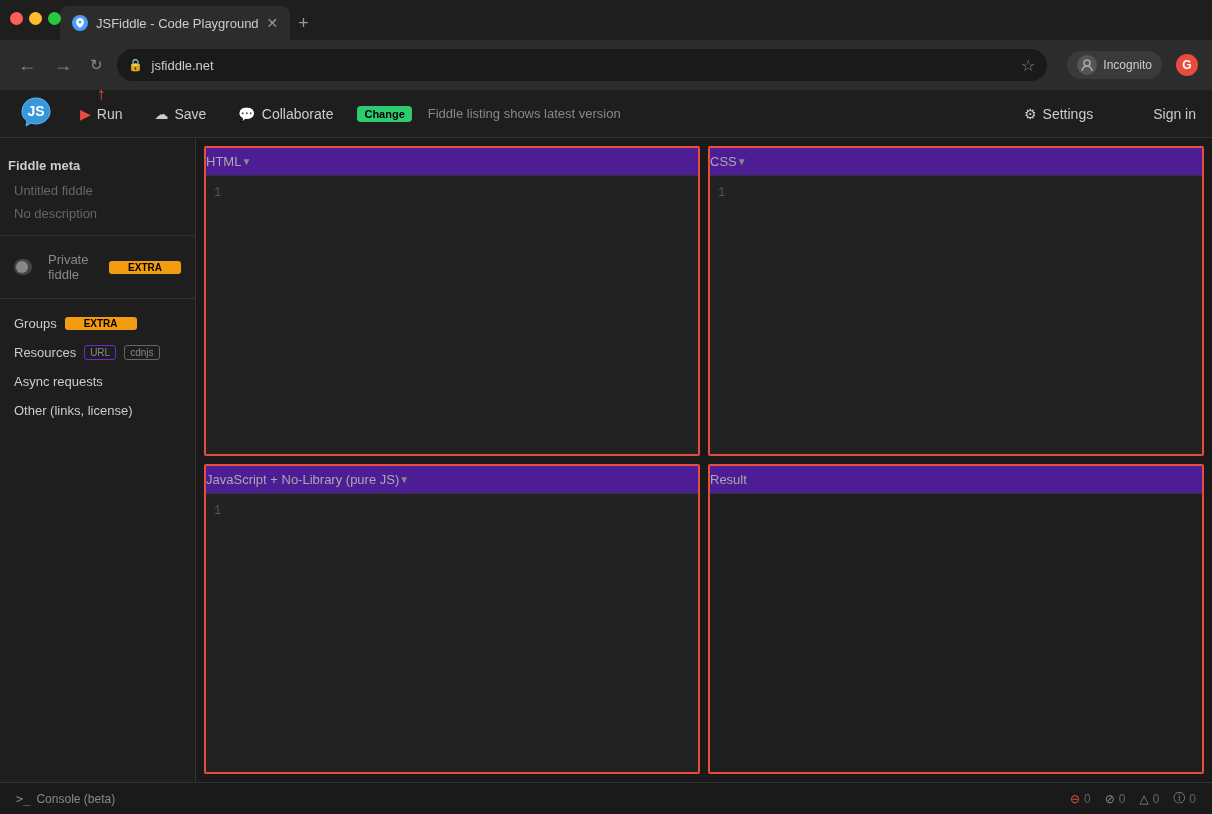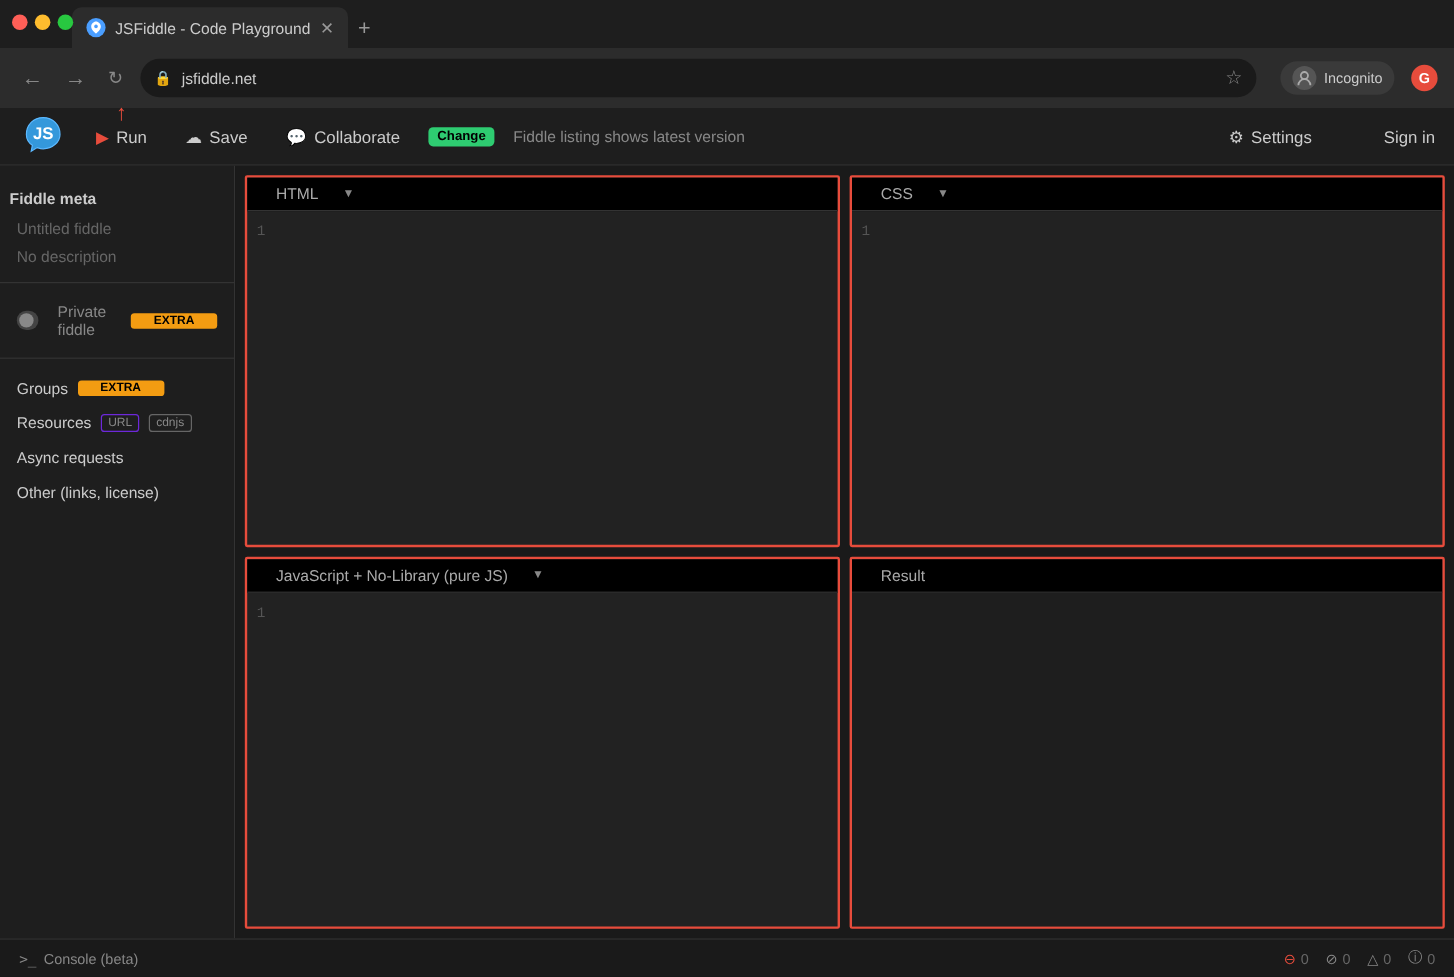--- a/index.html
+++ b/index.html
@@ -335,28 +335,28 @@
     }
     .editor-panel {
       background: #222;
       border: 2px solid #e74c3c;
       border-radius: 2px;
       display: flex;
       flex-direction: column;
       overflow: hidden;
     }
     .panel-header {
-      padding: 6px 24px;
+      padding: 6px 0;
       font-size: 13px;
       color: #aaa;
-      background: #000000;
+      background: #4c1d95;
       border-bottom: 1px solid #333;
       display: flex;
       align-items: center;
-      gap: 20px;
+      gap: 0;
     }
     .panel-dropdown-arrow {
       font-size: 10px;
       color: #888;
     }
     .panel-body {
       flex: 1;
       padding: 8px 0;
       position: relative;
     }

